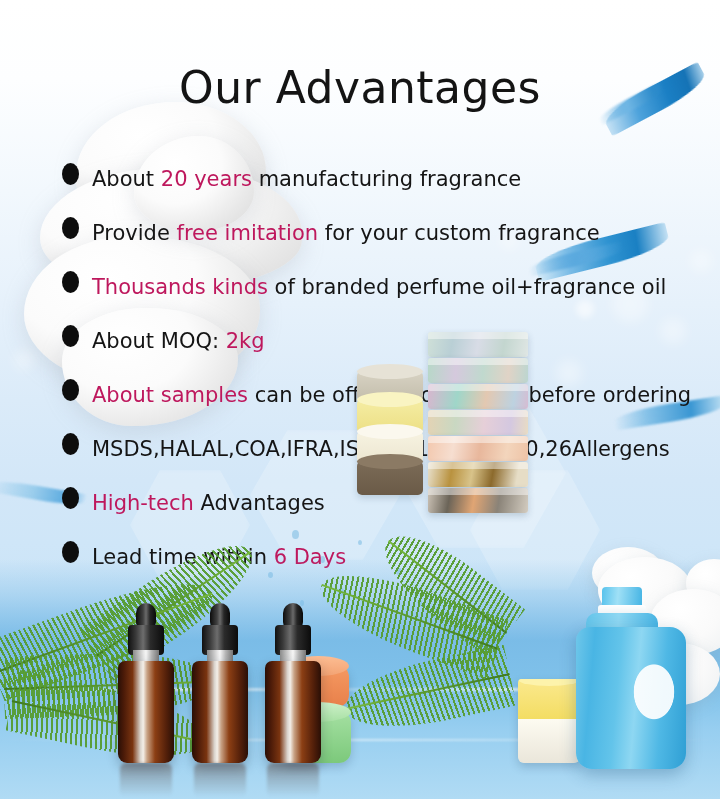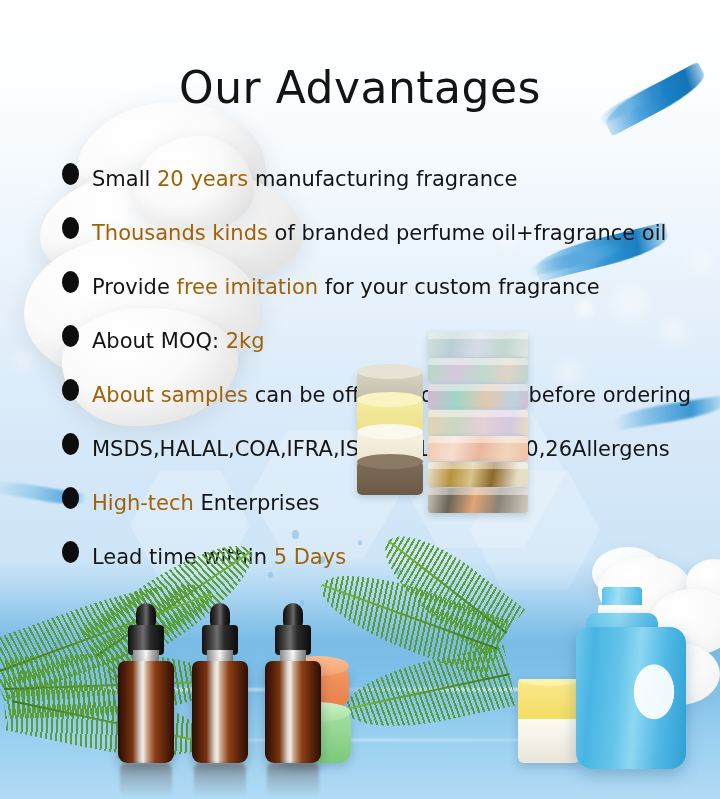--- a/index.html
+++ b/index.html
@@ -156,21 +156,21 @@
     display:flex;
     align-items:center;
   }
   .bullet{
     position:absolute; left:0; top:11px;
     width:17px; height:22px;
     border-radius:50%;
     background:#0d0d0d;
   }
   .adv-text{display:inline;}
-  .hl{color:#a16207;}
+  .hl{color:#be185d;}
 
   
   .products{position:absolute;left:0;bottom:0;width:720px;height:270px;}
 
   
   .frond{position:absolute;transform-origin:left center;}
   .frond .rib{
     position:absolute;left:0;top:50%;height:2px;width:100%;
     background:linear-gradient(90deg,#3f7a22,#76b83c);
     border-radius:2px;
@@ -371,49 +371,49 @@
   <div class="drop" style="left:358px;top:540px;width:4px;height:5px;"></div>
   <div class="drop" style="left:268px;top:572px;width:5px;height:6px;"></div>
   <div class="drop" style="left:396px;top:568px;width:6px;height:7px;"></div>
   <div class="drop" style="left:418px;top:600px;width:4px;height:6px;"></div>
 
   <div class="title">Our Advantages</div>
 
   <ul class="adv-list" id="adv-list">
       <li class="adv-item">
         <span class="bullet"></span>
-        <span class="adv-text"><span>Small </span><span class="hl">20 years</span><span> manufacturing fragrance</span></span>
+        <span class="adv-text"><span>About </span><span class="hl">20 years</span><span> manufacturing fragrance</span></span>
+      </li>
+      <li class="adv-item">
+        <span class="bullet"></span>
+        <span class="adv-text"><span>Provide </span><span class="hl">free imitation</span><span> for your custom fragrance</span></span>
       </li>
       <li class="adv-item">
         <span class="bullet"></span>
         <span class="adv-text"><span class="hl">Thousands kinds</span><span> of branded perfume oil+fragrance oil</span></span>
       </li>
       <li class="adv-item">
         <span class="bullet"></span>
-        <span class="adv-text"><span>Provide </span><span class="hl">free imitation</span><span> for your custom fragrance</span></span>
-      </li>
-      <li class="adv-item">
-        <span class="bullet"></span>
         <span class="adv-text"><span>About MOQ: </span><span class="hl">2kg</span></span>
       </li>
       <li class="adv-item">
         <span class="bullet"></span>
         <span class="adv-text"><span class="hl">About samples</span><span> can be offered for testing before ordering</span></span>
       </li>
       <li class="adv-item">
         <span class="bullet"></span>
         <span class="adv-text"><span>MSDS,HALAL,COA,IFRA,ISO9001,ISO22000,26Allergens</span></span>
       </li>
       <li class="adv-item">
         <span class="bullet"></span>
-        <span class="adv-text"><span class="hl">High-tech</span><span> Enterprises</span></span>
-      </li>
-      <li class="adv-item">
-        <span class="bullet"></span>
-        <span class="adv-text"><span>Lead time within </span><span class="hl">5 Days</span></span>
+        <span class="adv-text"><span class="hl">High-tech</span><span> Advantages</span></span>
+      </li>
+      <li class="adv-item">
+        <span class="bullet"></span>
+        <span class="adv-text"><span>Lead time within </span><span class="hl">6 Days</span></span>
       </li>
     </ul>
 
   <div class="products">
 
     <div class="bg-water"></div>
     <div class="water-line"></div>
     <div class="water-line2"></div>
 
     <div class="frond f-d">

